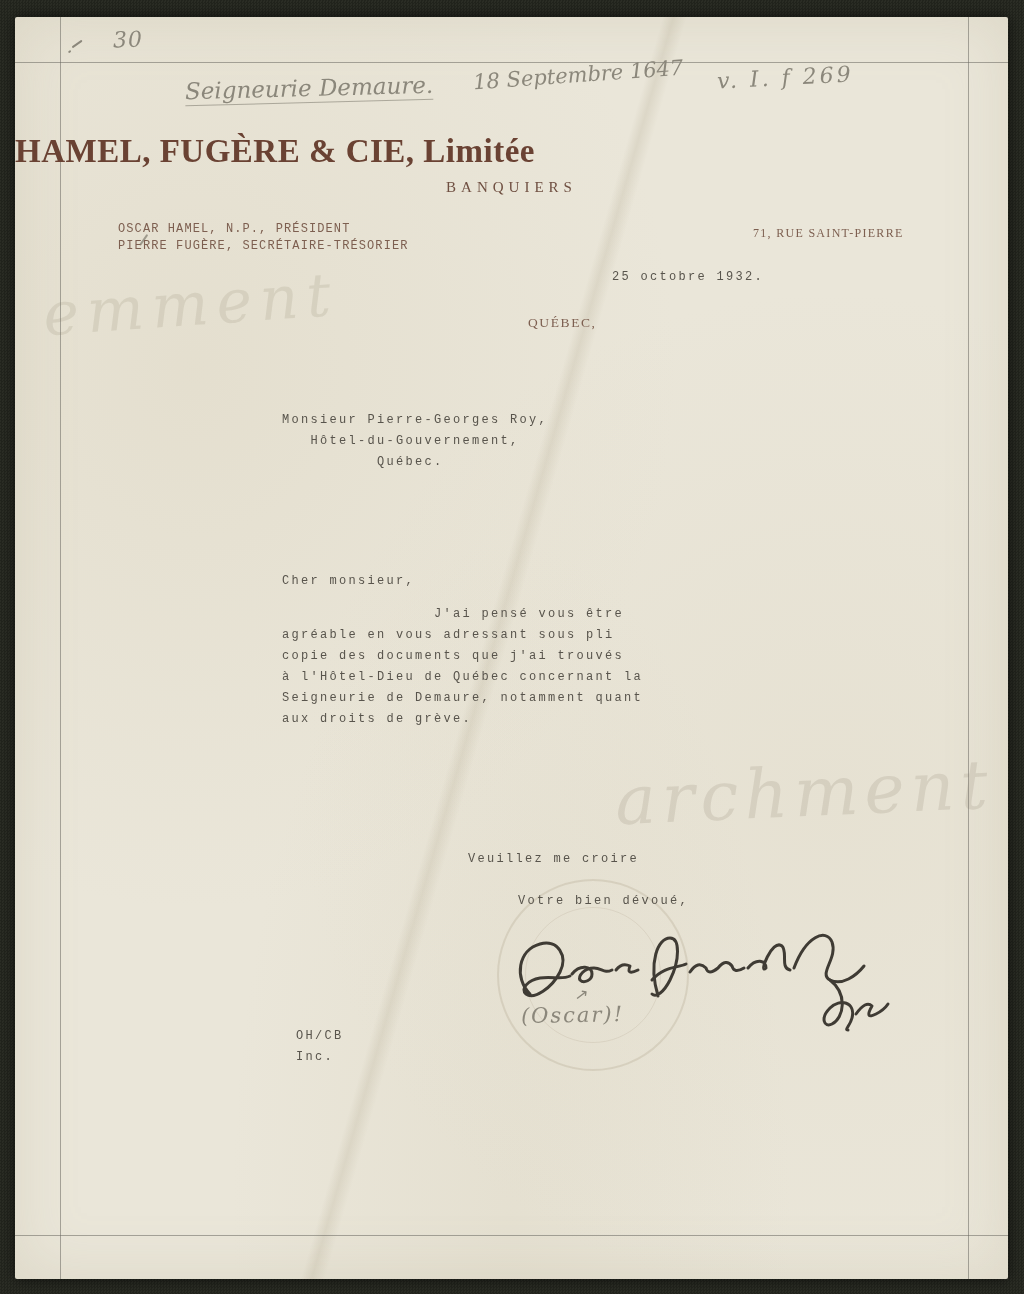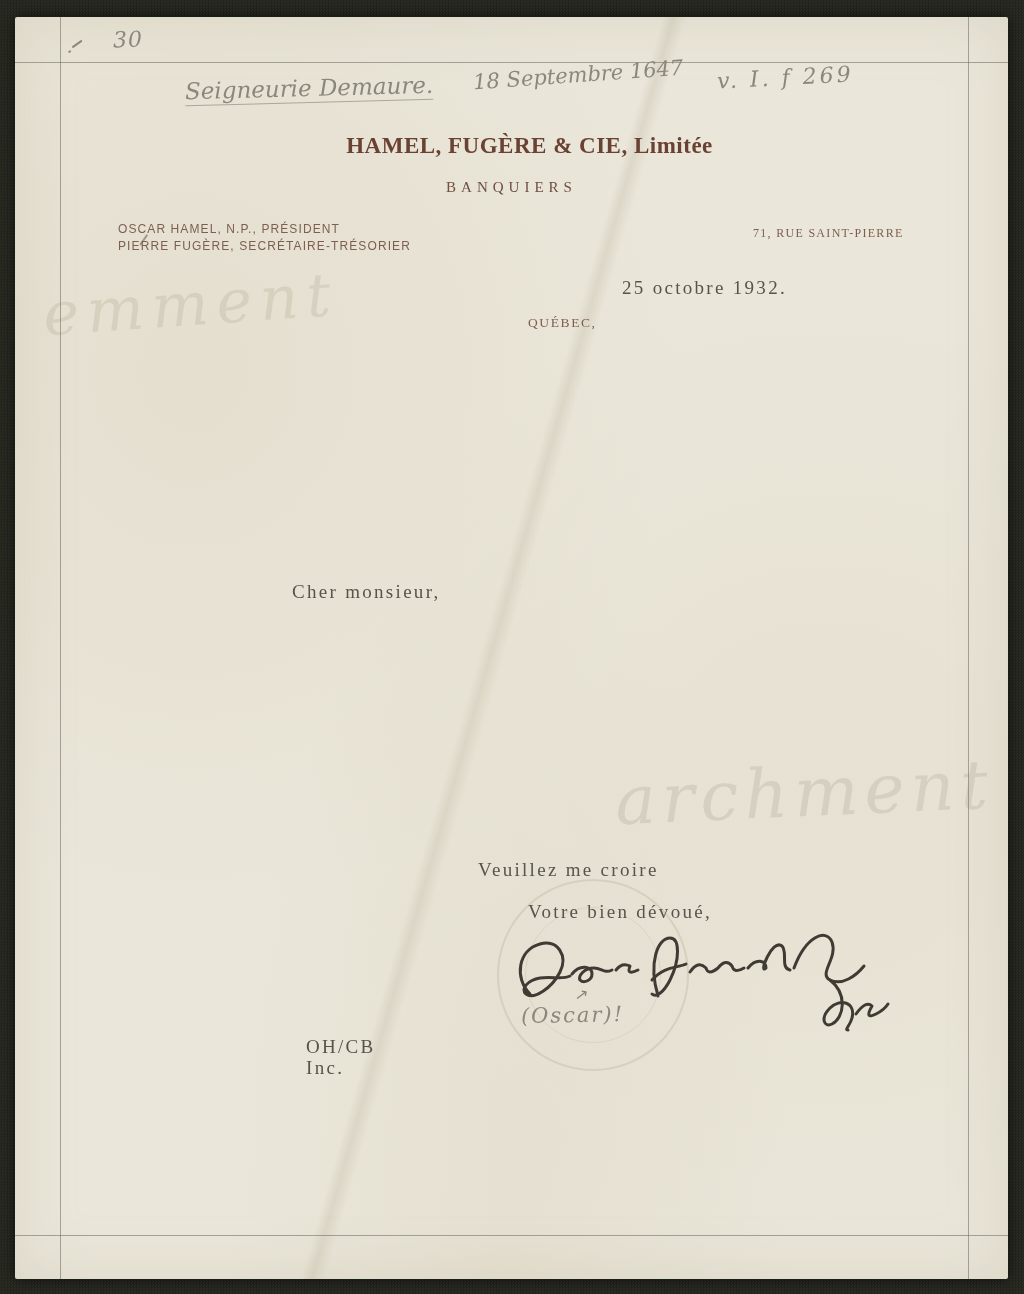--- a/index.html
+++ b/index.html
@@ -33,33 +33,33 @@
   .tick1{position:absolute;left:56px;top:26px;width:12px;height:1.6px;background:#8b877b;transform:rotate(-35deg);border-radius:2px;}
   .tick1::after{content:"";position:absolute;left:-6px;top:2px;width:3px;height:2px;background:#8b877b;border-radius:50%;}
   .tick2{position:absolute;left:122px;top:222px;width:13px;height:1.5px;background:rgba(139,135,123,0.8);transform:rotate(-55deg);border-radius:2px;}
 
   .top-note{position:absolute;left:0;top:0;width:100%;}
   .top-note span{position:absolute;white-space:nowrap;}
   .note1{left:170px;top:58px;font-size:23px;transform:rotate(-1.5deg);border-bottom:1px solid rgba(139,135,123,0.65);padding-bottom:1px;}
   .note2{left:458px;top:46px;font-size:21px;transform:rotate(-4deg);}
   .note3{left:702px;top:48px;font-size:22px;transform:rotate(-3deg);letter-spacing:3px;}
 
-  .lh-title{position:absolute;left:0;right:0;top:116px;text-align:center;
-    font-family:"Liberation Serif", serif;font-weight:bold;font-size:23px;
-    color:#6a4233;letter-spacing:0.5px;margin-left:36px;}
+  .lh-title{position:absolute;left:0;right:0;top:116px;
+    font-family:"Liberation Serif", serif;font-weight:bold;font-size:33px;
+    color:#6a4233;letter-spacing:0.5px;}
   .lh-sub{position:absolute;left:0;right:0;top:162px;text-align:center;
     font-size:15px;color:#6f4f41;letter-spacing:5px;font-weight:500;}
   .lh-officers{position:absolute;left:103px;top:192px;font-size:12px;line-height:17px;
     color:#7d5f50;letter-spacing:1.1px;white-space:pre;}
   .lh-street{position:absolute;left:738px;top:209px;font-size:12px;color:#7d5f50;letter-spacing:1.3px;white-space:nowrap;}
   .lh-city{position:absolute;left:513px;top:254px;font-size:13.5px;color:#7d5f50;letter-spacing:1.6px;margin-top:44px;}
 
-  .tw{position:absolute;font-family:Liberation Serif, serif;
-    font-size:19px;line-height:21px;letter-spacing:2.3px;color:#58544c;
-    white-space:pre;margin:10px;}
+  .tw{position:absolute;font-family:Liberation Mono, monospace;
+    font-size:12px;line-height:21px;letter-spacing:2.3px;color:#58544c;
+    white-space:pre;margin:0;}
   .date-typed{left:597px;top:250px;}
   .recipient{left:267px;top:393px;}
   .salutation{left:267px;top:554px;text-align:right;}
   .para1{left:267px;top:587px;}
   .para2{left:267px;top:739px;}
   .closing1{left:453px;top:832px;}
   .closing2{left:503px;top:874px;}
   .typist{left:281px;top:1009px;}
 
   .watermark{position:absolute;font-family:"DejaVu Serif", serif;font-style:italic;
@@ -97,27 +97,36 @@
   <div class="tick1"></div>
   <div class="tick2"></div>
   <div class="top-note">
     <span class="note1 pencil hand">Seigneurie Demaure.</span>
     <span class="note2 pencil hand">18 Septembre 1647</span>
     <span class="note3 pencil hand">v. I. f 269</span>
   </div>
 
   <div class="lh-title">HAMEL, FUGÈRE &amp; CIE, Limitée</div>
   <div class="lh-sub">BANQUIERS</div>
-  <pre class="lh-officers" style="font-family:Liberation Sans, sans-serif;">OSCAR HAMEL, N.P., PRÉSIDENT
+  <pre class="lh-officers" style="font-family:Liberation Mono, monospace;">OSCAR HAMEL, N.P., PRÉSIDENT
 PIERRE FUGÈRE, SECRÉTAIRE-TRÉSORIER</pre>
   <div class="lh-street">71, RUE SAINT-PIERRE</div>
   <div class="lh-city">QUÉBEC,</div>
 
   <pre class="tw date-typed">25 octobre 1932.</pre>
+  <pre class="tw recipient">Monsieur Pierre-Georges Roy,
+   Hôtel-du-Gouvernement,
+          Québec.</pre>
   <pre class="tw salutation">Cher monsieur,</pre>
+  <pre class="tw para1">                J'ai pensé vous être
+agréable en vous adressant sous pli
+copie des documents que j'ai trouvés
+à l'Hôtel-Dieu de Québec concernant la
+Seigneurie de Demaure, notamment quant
+aux droits de grève.</pre>
   <pre class="tw closing1">Veuillez me croire</pre>
   <pre class="tw closing2">Votre bien dévoué,</pre>
   <pre class="tw typist">OH/CB
 Inc.</pre>
 
   <svg class="signature" viewBox="0 0 395 118">
     <g fill="none" stroke="#3f3b34" stroke-width="3" stroke-linecap="round" stroke-linejoin="round">
       <path d="M30,72 C14,56 18,28 40,22 C58,17 68,34 60,50 C52,66 34,78 26,72 C20,67 28,58 40,56 C52,54 62,58 70,54"></path>
       <path d="M72,52 C80,42 92,44 92,52 C92,58 84,62 80,58 C78,54 84,46 94,46 C102,46 104,52 112,48"></path>
       <path d="M116,48 q6,-8 14,-4 q-4,10 8,4"></path>

